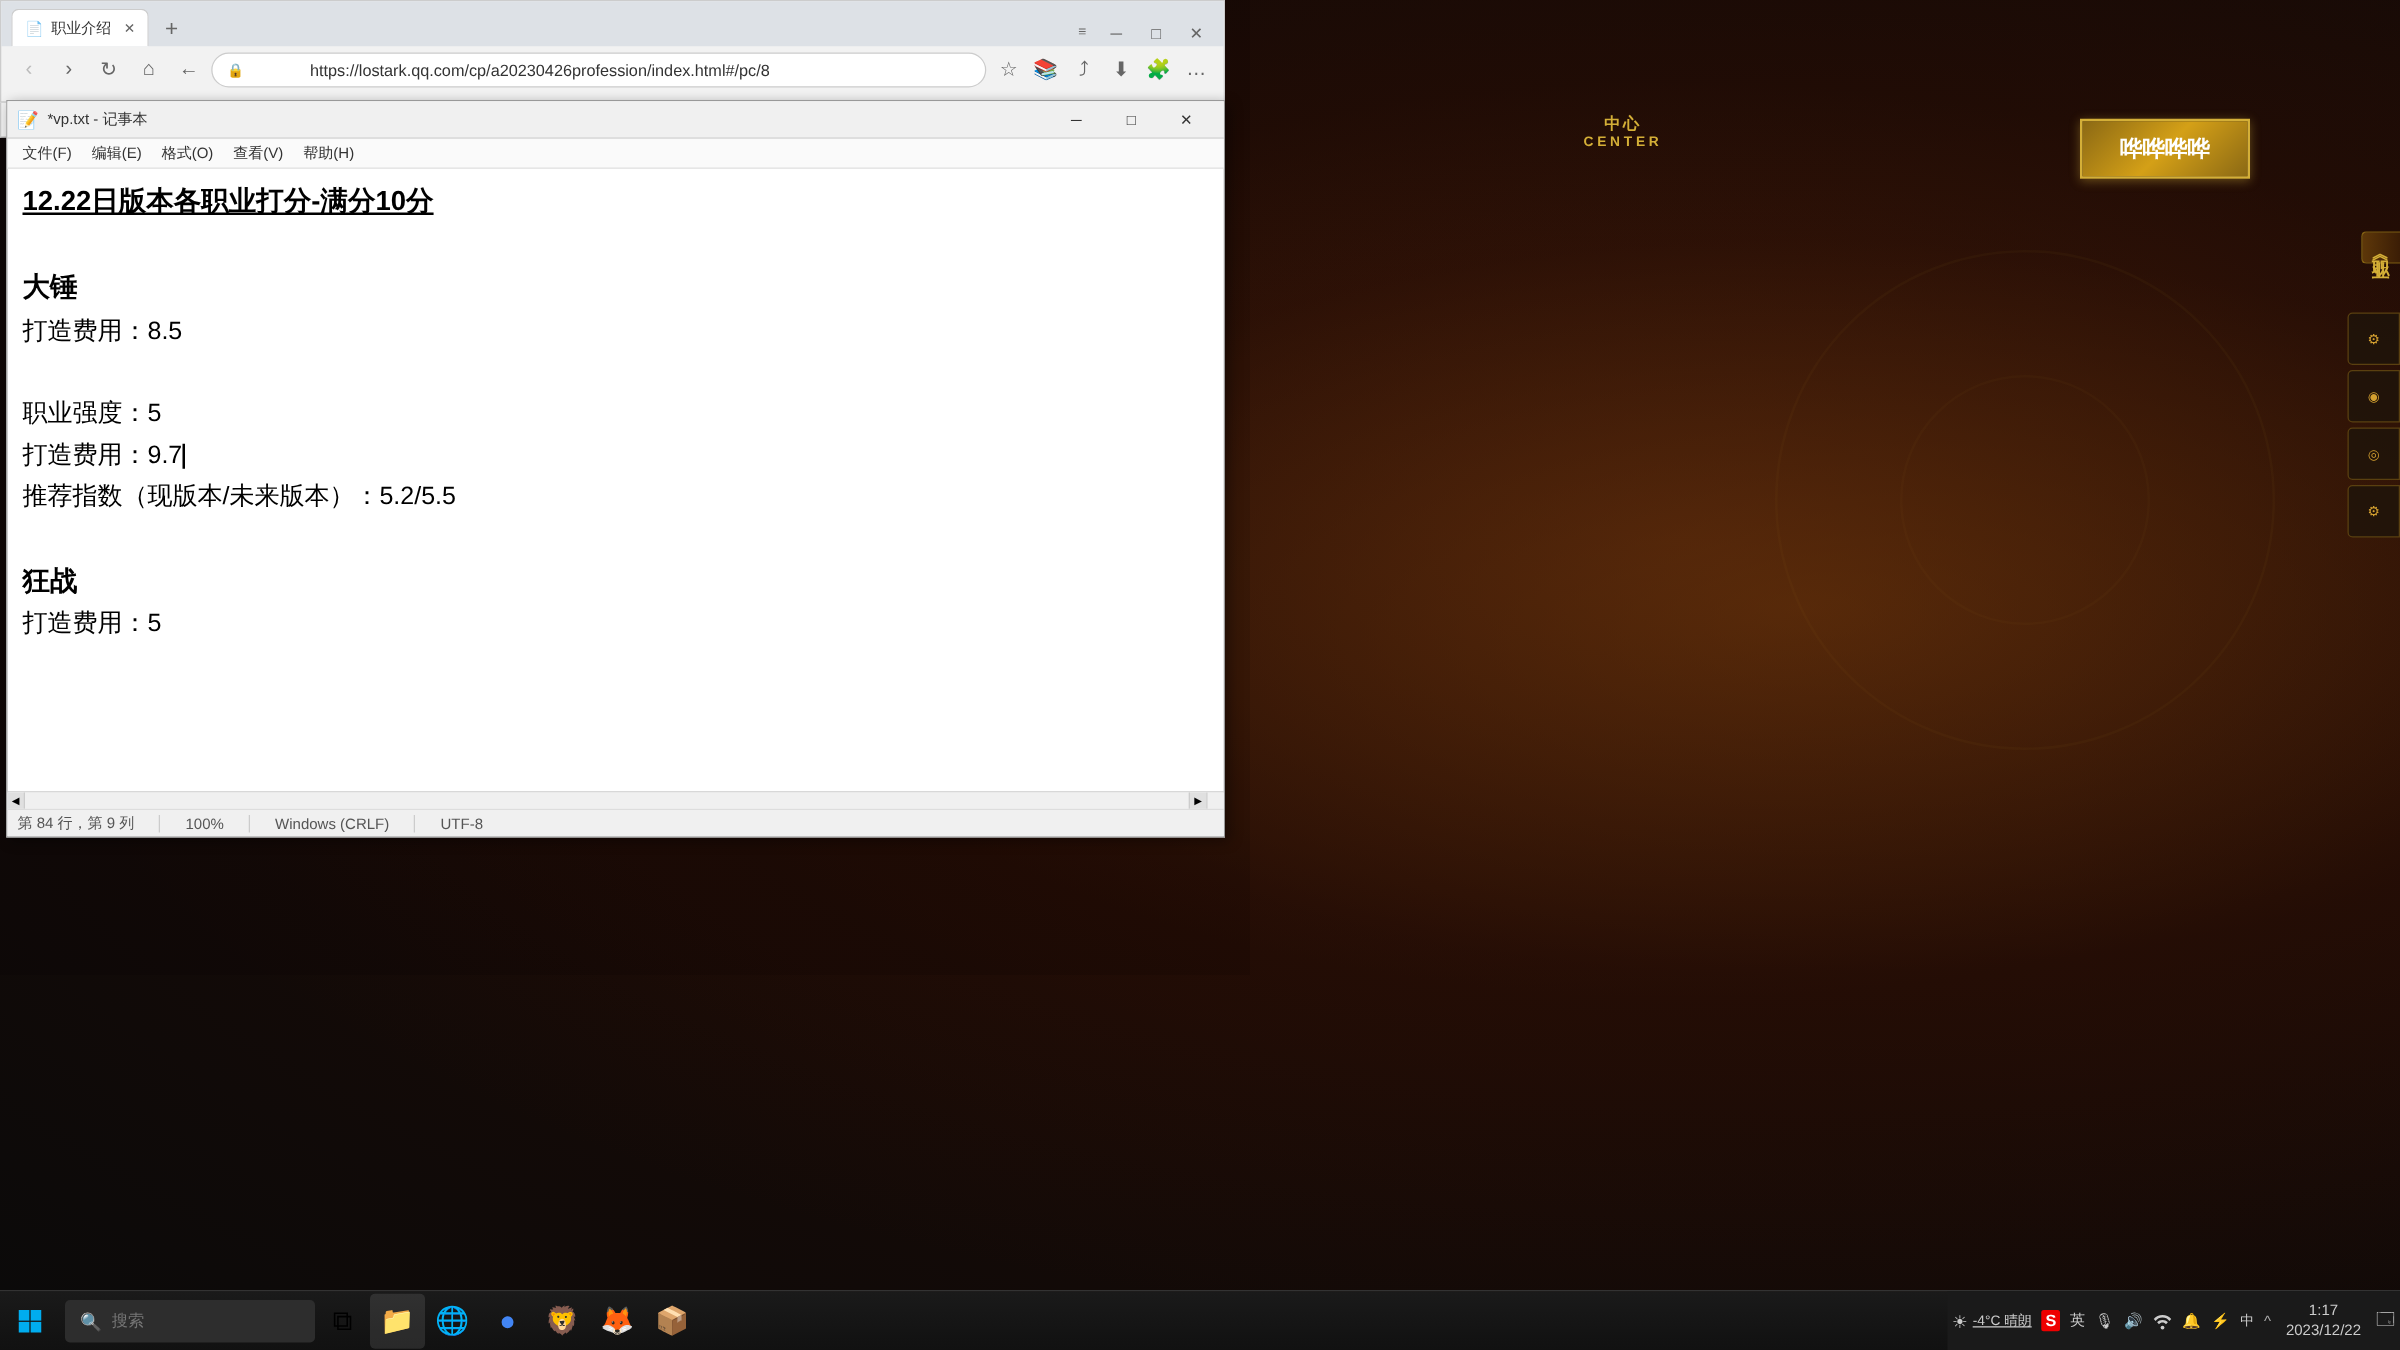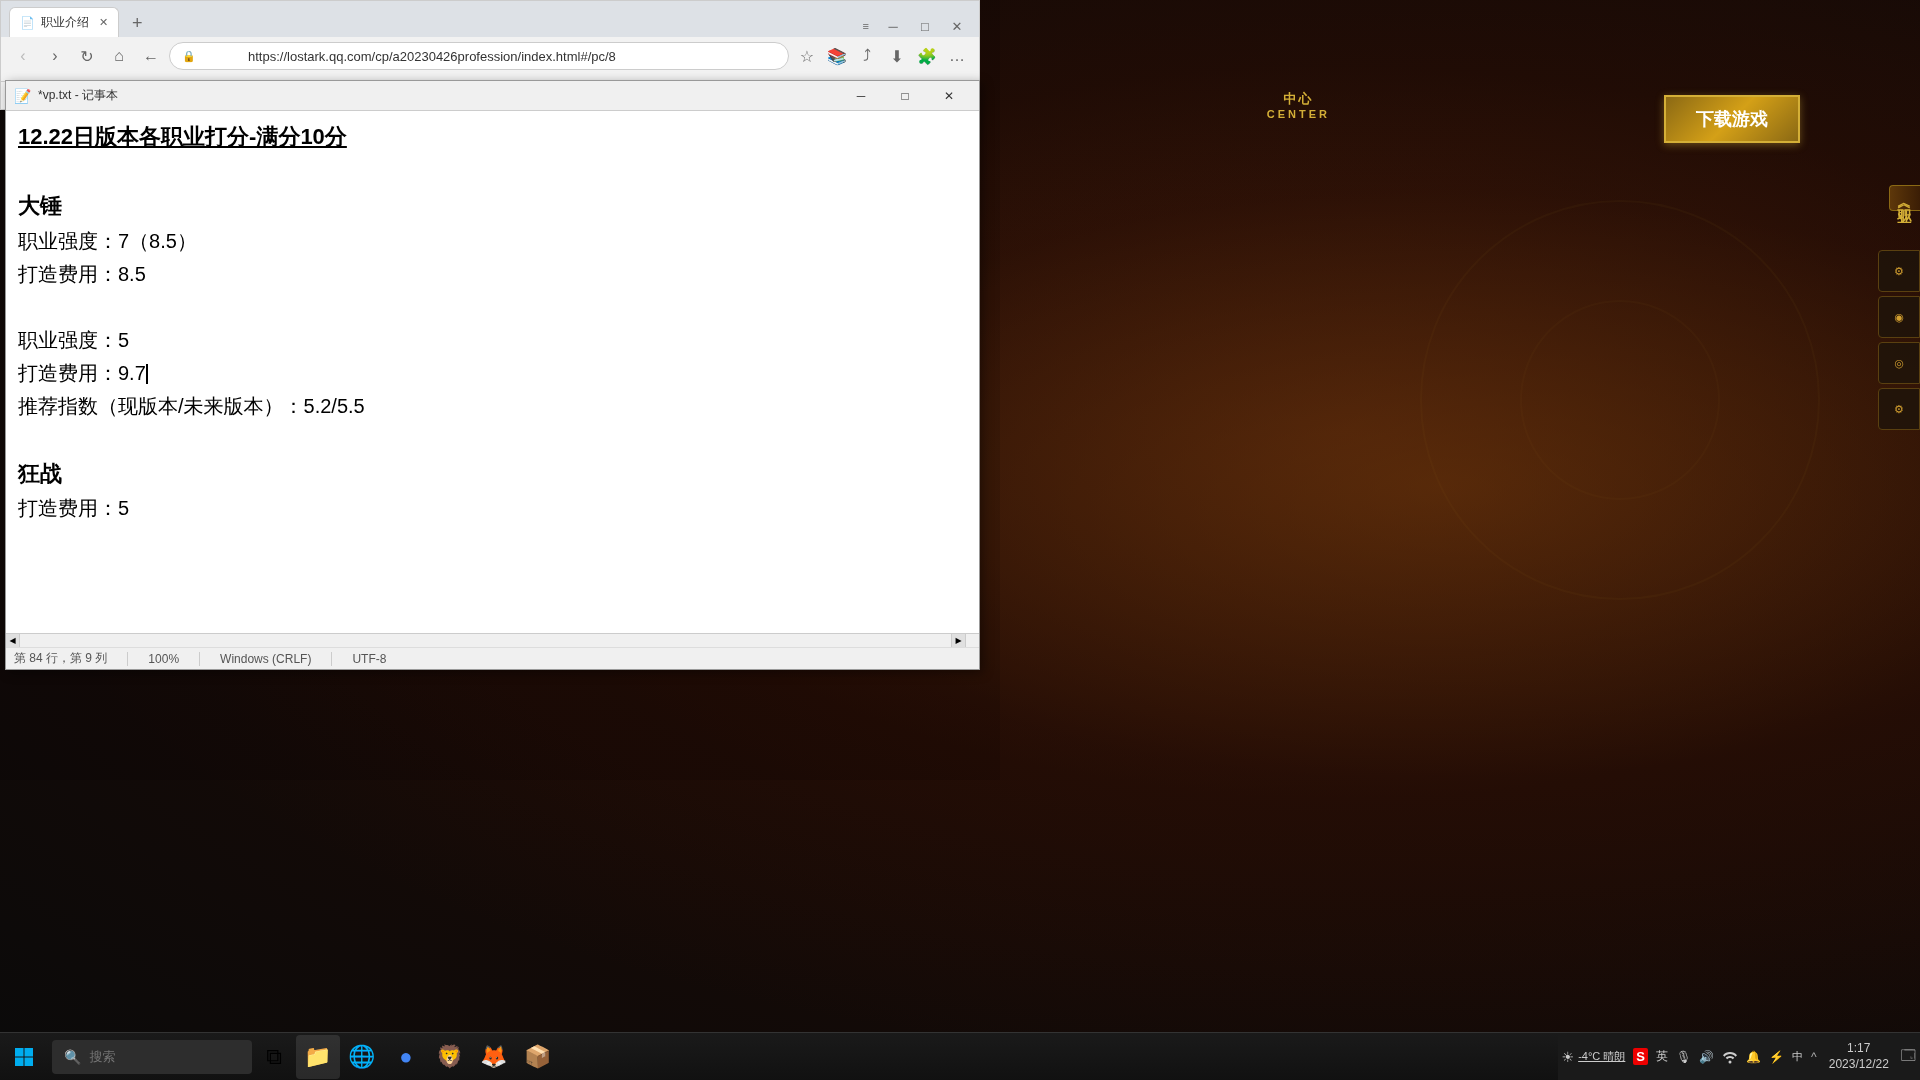--- a/index.html
+++ b/index.html
@@ -447,21 +447,21 @@
   <div style="position:absolute;top:0;left:0;width:1000px;height:780px;background:rgba(0,0,0,0.1);z-index:1;"></div>
 </div>
 
 <div class="game-ui">
 
   <div class="game-center-label">
     <div style="font-size:13px;">中心</div>
     <div style="font-size:11px;letter-spacing:3px;">CENTER</div>
   </div>
 
-  <button class="game-download-btn">下载游戏</button>
+  <button class="game-download-btn">哗哗哗哗</button>
 
   <div style="position:absolute;right:0;top:185px;background:linear-gradient(to right, rgba(100,60,10,0.9), rgba(60,30,5,0.95));border:1px solid #8B6914;border-right:none;padding:12px 6px;cursor:pointer;color:#d4af37;font-size:14px;font-weight:bold;writing-mode:vertical-rl;border-radius:4px 0 0 4px;">《职业</div>
 
   <div class="game-side-nav" style="top:250px;">
     <div class="game-side-btn">⚙</div>
     <div class="game-side-btn">◉</div>
     <div class="game-side-btn">◎</div>
     <div class="game-side-btn">⚙</div>
   </div>
 </div>
@@ -476,27 +476,33 @@
   <div class="notepad-titlebar">
     <span class="notepad-icon">📝</span>
     <span class="notepad-title">*vp.txt - 记事本</span>
     <div class="notepad-win-btns">
       <button class="notepad-win-btn">─</button>
       <button class="notepad-win-btn">□</button>
       <button class="notepad-win-btn close">✕</button>
     </div>
   </div>
 
+  <div class="notepad-menubar">
+    <div class="notepad-menu-item">文件(F)</div>
+    <div class="notepad-menu-item">编辑(E)</div>
+    <div class="notepad-menu-item">格式(O)</div>
+    <div class="notepad-menu-item">查看(V)</div>
+    <div class="notepad-menu-item">帮助(H)</div>
+  </div>
 
   <div class="notepad-scroll-container">
     <div class="notepad-text-area">
       <div style="font-weight:bold;font-size:22px;text-decoration:underline;">12.22日版本各职业打分-满分10分</div>
       <div>&nbsp;</div>
       <div style="font-weight:bold;font-size:22px;">大锤</div>
-      <div>职业强度：7（8.5）</div>
       <div>打造费用：8.5</div>
       <div>&nbsp;</div>
       <div>职业强度：5</div>
       <div>打造费用：9.7<span class="text-cursor"></span></div>
       <div>推荐指数（现版本/未来版本）：5.2/5.5</div>
       <div>&nbsp;</div>
       <div style="font-weight:bold;font-size:22px;">狂战</div>
       <div>打造费用：5</div>
 
     </div>

